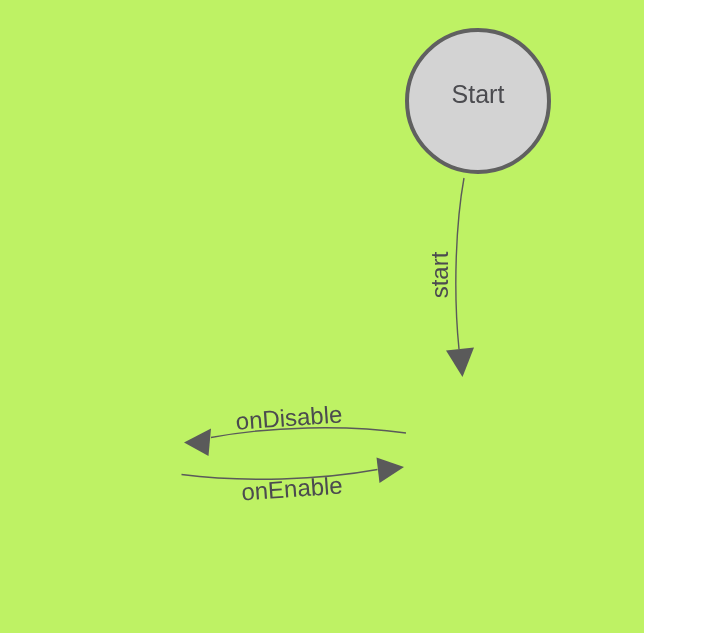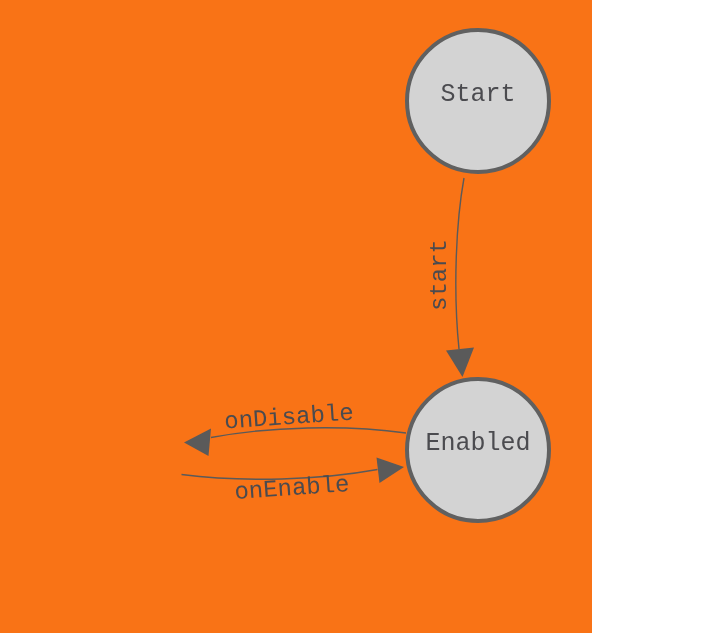--- a/index.html
+++ b/index.html
@@ -2,25 +2,25 @@
 <html><head>
 <meta charset="utf-8">
 <style>
   html, body {
     margin: 0;
     padding: 0;
     background: #ffffff;
   }
   .canvas {
     position: relative;
-    width: 592px;
+    width: 644px;
     height: 633px;
-    background: #f97316;
+    background: #bef264;
     overflow: hidden;
-    font-family: Liberation Mono, monospace;
+    font-family: Liberation Sans, sans-serif;
   }
   .edges-layer {
     position: absolute;
     left: 0;
     top: 0;
     width: 702px;
     height: 633px;
   }
   .edge-path {
     fill: none;
@@ -97,23 +97,20 @@
     <g>
       <path class="edge-path" d="M 181.5 474.5 C 245 482.5, 320 480, 377.5 469.5"></path>
       <polygon class="edge-arrowhead" points="404,467 376.5,457.5 379.5,483"></polygon>
     </g>
   </svg>
 
   <div class="state-node node-start">
     <span class="node-label">Start</span>
   </div>
 
-  <div class="state-node node-enabled">
-    <span class="node-label">Enabled</span>
-  </div>
 
 
   <div class="edge-label edge-label-start">start</div>
 
   <div class="edge-label edge-label-ondisable">onDisable</div>
 
   <div class="edge-label edge-label-onenable">onEnable</div>
 
 </div>
 

